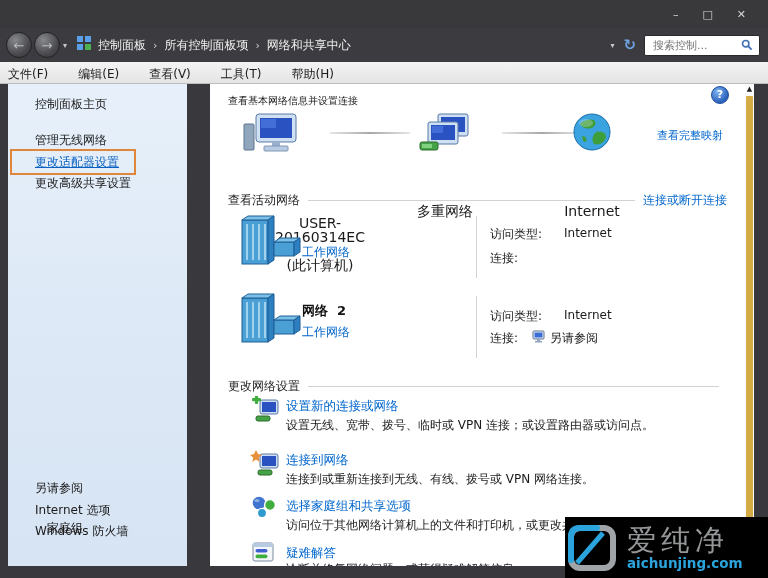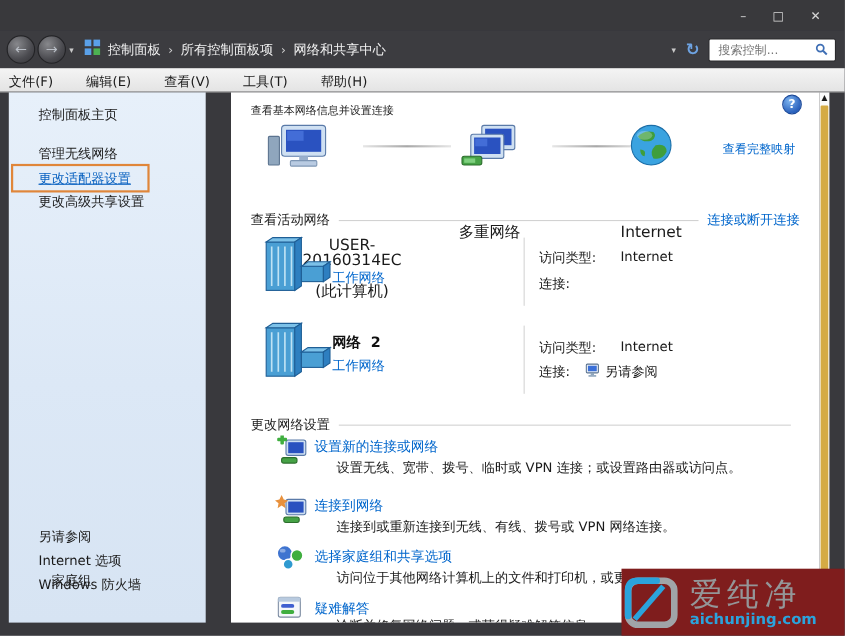--- a/index.html
+++ b/index.html
@@ -51,27 +51,27 @@
   .sect-row{position:absolute;left:18px;right:18px;display:flex;align-items:center;}
   .sect-label{font-size:12px;color:#1a1a1a;white-space:nowrap;}
   .sect-line{flex:1;border-top:1px solid #d2d2d2;margin:0 8px;height:0;}
   .sect-link{font-size:12px;white-space:nowrap;}
   .net-name{position:absolute;font-size:13px;font-weight:bold;color:#111;white-space:pre;}
   .net-type{position:absolute;font-size:12px;}
   .vdivider{position:absolute;width:1px;background:#d5d5d5;}
   .kv-label{position:absolute;font-size:12px;color:#1a1a1a;}
   .kv-value{position:absolute;font-size:12px;color:#1a1a1a;}
   .set-title{position:absolute;font-size:12.5px;}
-  .set-desc{position:absolute;font-size:12px;color:#1a1a1a;white-space:nowrap;margin-left:20px;}
+  .set-desc{position:absolute;font-size:12px;color:#1a1a1a;white-space:nowrap;}
   
   .scrollbar{position:absolute;left:745px;top:84px;width:9px;height:482px;background:#fbfbfb;}
   .scroll-up{position:absolute;left:0;top:0;width:9px;text-align:center;font-size:7px;color:#1a1a1a;line-height:10px;}
   .scroll-thumb{position:absolute;left:1px;top:12px;width:7px;height:470px;background:#d5ab45;border-radius:1px;}
   
-  .watermark{position:absolute;left:565px;top:517px;width:203px;height:61px;background:#7f1d1d;z-index:20;
+  .watermark{position:absolute;left:565px;top:517px;width:203px;height:61px;background:#000000;z-index:20;
     display:flex;align-items:center;}
   .wm-text{margin-left:8px;}
   .wm-name{font-size:29px;color:#949698;letter-spacing:5px;line-height:30px;}
   .wm-domain{font-size:13.5px;color:#2ba3dc;font-weight:bold;line-height:16px;}
 </style>
 </head>
 <body>
 
 <div class="titlebar">
   <span class="winbtn">–</span>

